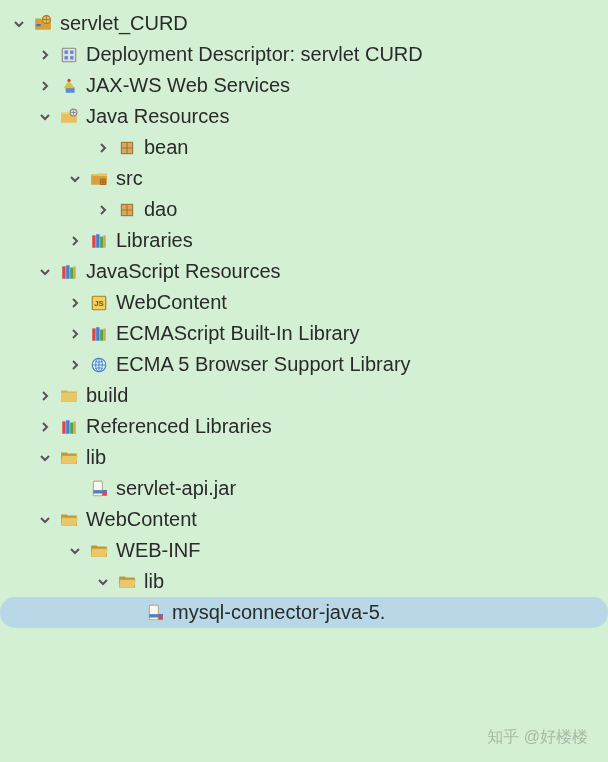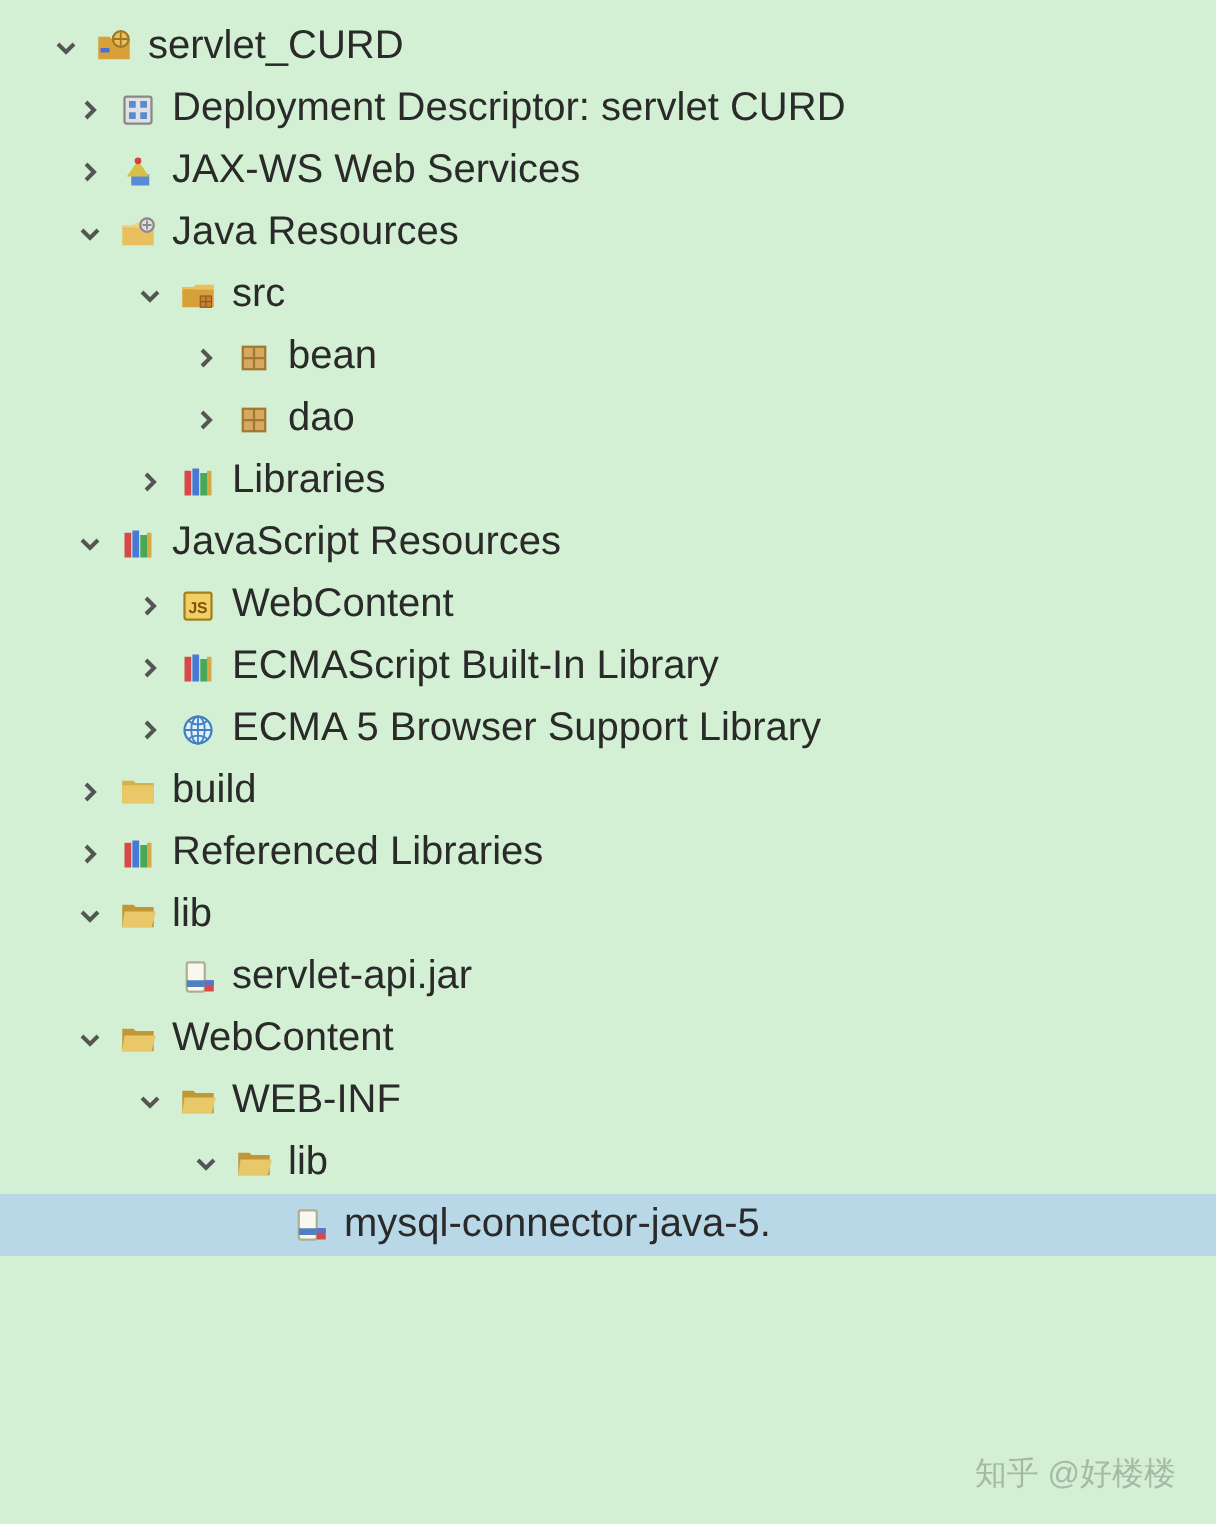--- a/index.html
+++ b/index.html
@@ -47,25 +47,25 @@
       height: 22px;
       display: inline-flex;
       justify-content: center;
       align-items: center;
       flex-shrink: 0;
       margin-right: 6px;
     }
     .label {
       white-space: nowrap;
     }
-    .indent-0 { padding-left: 24px; }
+    .indent-0 { padding-left: 10px; }
     .indent-1 { padding-left: 36px; }
     .indent-2 { padding-left: 66px; }
     .indent-3 { padding-left: 94px; }
-    .indent-4 { padding-left: 122px; }
+    .indent-4 { padding-left: 122px; border-radius: 15px; }
     .watermark {
       position: absolute;
       right: 20px;
       bottom: 14px;
       color: rgba(80,80,80,0.35);
       font-size: 16px;
       margin-top: 14px;
     }
   </style>
 </head>
@@ -138,20 +138,36 @@
             <path fill="#e8c060" d="M1 4h5l1 1h8v8H1z"></path>
             <path fill="#f0d478" d="M1 4h5l1-1h8v2H1z"></path>
             <circle cx="12" cy="4" r="3" fill="#e0e0e0" stroke="#888"></circle>
             <path d="M12 2v4M10 4h4" stroke="#888" stroke-width="0.8"></path>
           </svg>
         </span>
         <span class="label">Java Resources</span>
       </div>
     </li>
     <li>
+      <div class="node indent-3">
+        <span class="expander">
+          <svg width="12" height="12" viewBox="0 0 12 12">
+            <path d="M4 2l4 4-4 4" fill="none" stroke="#555" stroke-width="2"></path>
+          </svg>
+        </span>
+        <span class="icon">
+          <svg viewBox="0 0 16 16" width="18" height="18">
+            <rect x="3" y="3" width="10" height="10" fill="#d8a860" stroke="#a07830"></rect>
+            <path d="M8 3v10M3 8h10" stroke="#a07830"></path>
+          </svg>
+        </span>
+        <span class="label">bean</span>
+      </div>
+    </li>
+    <li>
       <div class="node indent-2">
         <span class="expander">
           <svg width="12" height="12" viewBox="0 0 12 12">
             <path d="M2 4l4 4 4-4" fill="none" stroke="#555" stroke-width="2"></path>
           </svg>
         </span>
         <span class="icon">
           <svg viewBox="0 0 16 16" width="18" height="18">
             <path fill="#d8a038" d="M1 4h5l1 1h8v8H1z"></path>
             <path fill="#e8c060" d="M1 4h5l1-1h8v2H1z"></path>
@@ -168,36 +184,20 @@
           <svg width="12" height="12" viewBox="0 0 12 12">
             <path d="M4 2l4 4-4 4" fill="none" stroke="#555" stroke-width="2"></path>
           </svg>
         </span>
         <span class="icon">
           <svg viewBox="0 0 16 16" width="18" height="18">
             <rect x="3" y="3" width="10" height="10" fill="#d8a860" stroke="#a07830"></rect>
             <path d="M8 3v10M3 8h10" stroke="#a07830"></path>
           </svg>
         </span>
-        <span class="label">bean</span>
-      </div>
-    </li>
-    <li>
-      <div class="node indent-3">
-        <span class="expander">
-          <svg width="12" height="12" viewBox="0 0 12 12">
-            <path d="M4 2l4 4-4 4" fill="none" stroke="#555" stroke-width="2"></path>
-          </svg>
-        </span>
-        <span class="icon">
-          <svg viewBox="0 0 16 16" width="18" height="18">
-            <rect x="3" y="3" width="10" height="10" fill="#d8a860" stroke="#a07830"></rect>
-            <path d="M8 3v10M3 8h10" stroke="#a07830"></path>
-          </svg>
-        </span>
         <span class="label">dao</span>
       </div>
     </li>
     <li>
       <div class="node indent-2">
         <span class="expander">
           <svg width="12" height="12" viewBox="0 0 12 12">
             <path d="M4 2l4 4-4 4" fill="none" stroke="#555" stroke-width="2"></path>
           </svg>
         </span>

